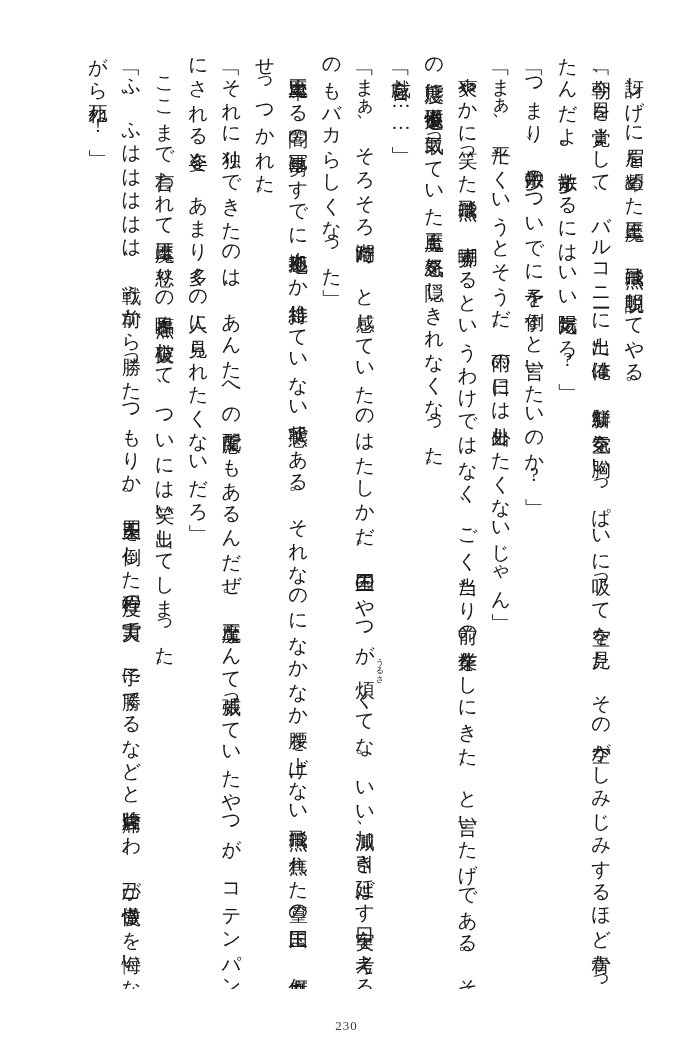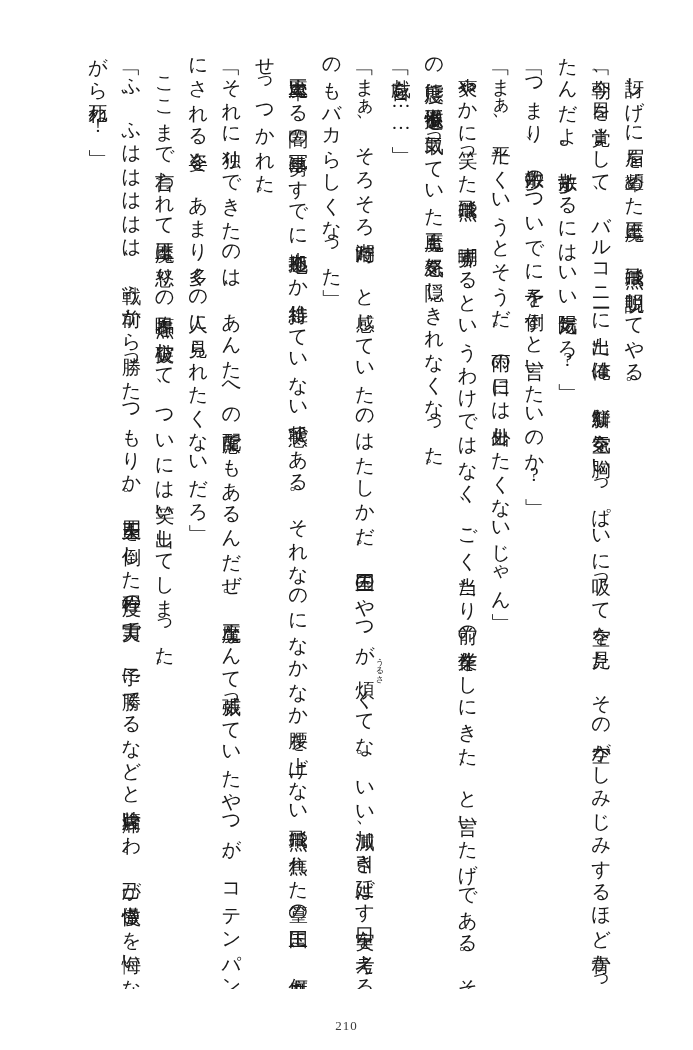--- a/index.html
+++ b/index.html
@@ -85,15 +85,15 @@
     <p class="para">爽やかに笑った飛燕は、嘲弄するというわけではなく、ごく当たり前の作業をしにきた、と言いたげである。その態度に傲慢不遜を気取っていた魔王も怒気を隠しきれなくなった。</p>
     <p class="para">「戯言を……」</p>
     <p class="para">「まぁ、そろそろ潮時だ、と感じていたのはたしかだ。国王のやつが<ruby>煩<rt>うるさ</rt></ruby>くてな。いい加減、引き延ばす口実を考えるのもバカらしくなった」</p>
     <p class="para">魔王率いる闇の軍勢はすでに本拠地しか維持していない状態である。それなのになかなか腰を上げない飛燕に焦れた篁の国王に、何度もせっつかれた。</p>
     <p class="para">「それに独りできたのは、あんたへの配慮でもあるんだぜ。魔王なんて威張っていたやつが、コテンパンにされる姿を、あまり多くの人に見られたくないだろ」</p>
     <p class="para">ここまで言われて魔王は怒りの臨界点を突破して、ついには笑い出してしまった。</p>
     <p class="para">「ふ、ふははははは、戦う前から勝ったつもりか。四天王を倒した程度の実力で、予に勝てるなどと片腹痛いわ。己が傲慢さを悔いながら死ね!」</p>
 
   </div>
 
-  <div id="page-number">210</div>
+  <div id="page-number">230</div>
 
 </div>
 
 </body></html>

